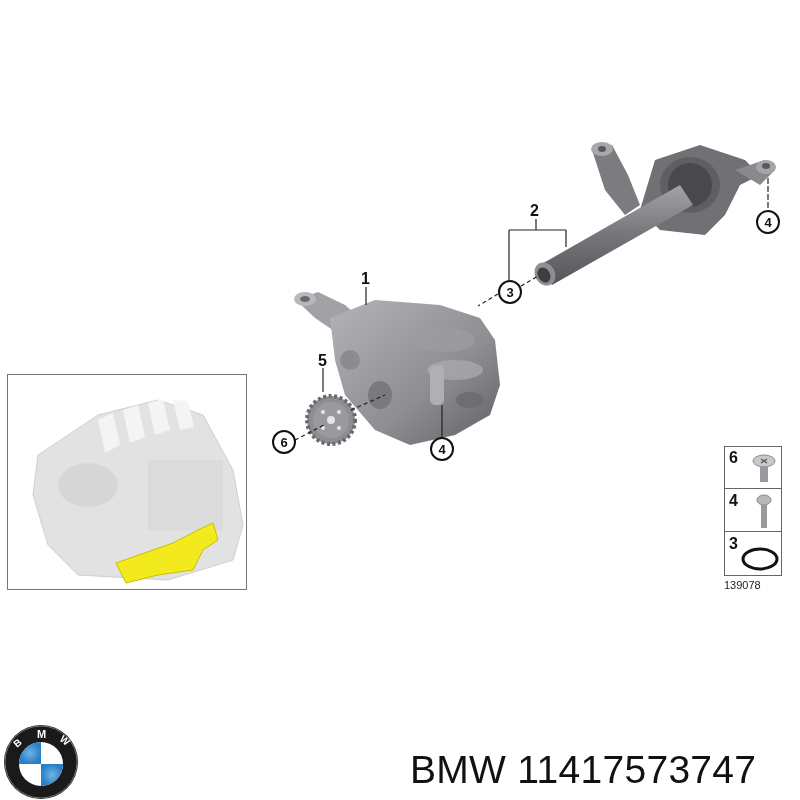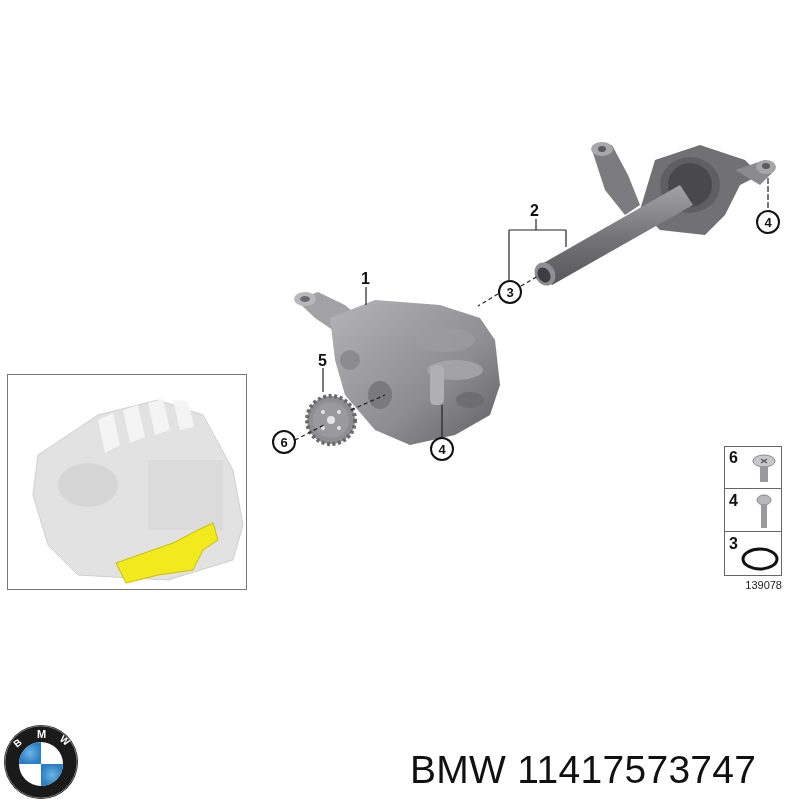--- a/index.html
+++ b/index.html
@@ -19,21 +19,21 @@
       position: absolute; left: 7px; top: 374px; width: 240px; height: 216px;
       border: 1px solid #777; background: #fff; box-sizing: border-box;
     }
     .fastener-table {
       position: absolute; left: 724px; top: 446px; width: 58px; height: 130px;
       border: 1px solid #666; box-sizing: border-box; background: #fff;
     }
     .ft-row { position: absolute; left: 0; width: 56px; height: 42px; border-bottom: 1px solid #666; box-sizing: border-box; }
     .ft-row:last-child { border-bottom: none; }
     .ft-num { position: absolute; left: 4px; top: 2px; font-weight: bold; font-size: 16px; color: #111; font-family: "Liberation Sans", sans-serif; }
-    .ref-number { position: absolute; left: 724px; top: 579px; width: 58px; text-align: right; font-size: 11px; color: #222; font-family: "Liberation Sans", sans-serif; }
+    .ref-number { position: absolute; left: 724px; top: 579px; width: 58px; text-align: left; font-size: 11px; color: #222; font-family: "Liberation Sans", sans-serif; }
     .part-label { position: absolute; left: 410px; top: 748px; font-size: 39px; color: #111; font-family: "Liberation Sans", sans-serif; letter-spacing: 0.3px; white-space: nowrap; }
     .bmw-logo { position: absolute; left: 3px; top: 724px; width: 76px; height: 76px; }
   </style>
 </head>
 <body>
 
 <svg class="diagram" width="800" height="800" viewBox="0 0 800 800">
   <defs>
     <linearGradient id="pipeGrad" x1="0" y1="0" x2="0" y2="1">
       <stop offset="0" stop-color="#a3a3a7"></stop>

